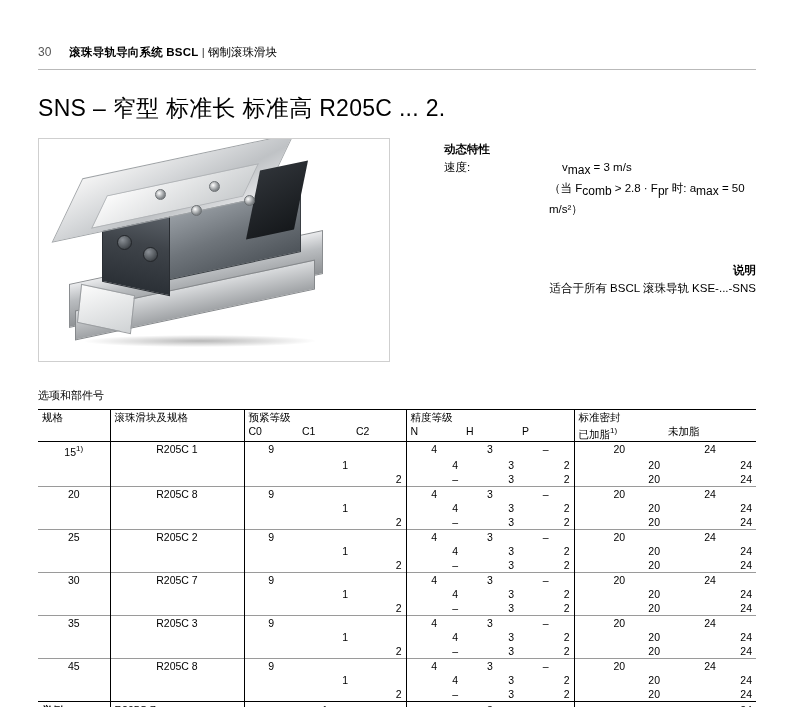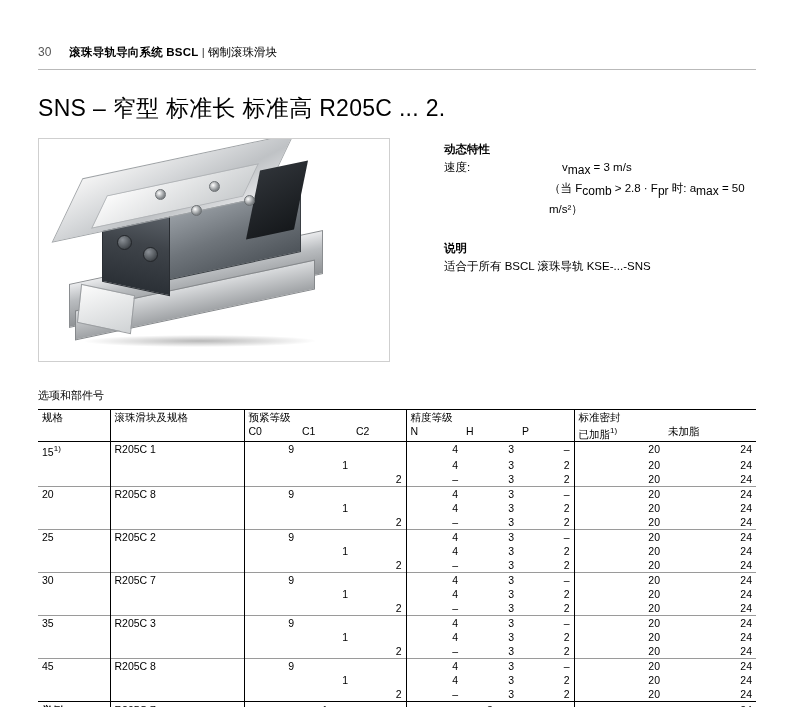--- a/index.html
+++ b/index.html
@@ -158,21 +158,21 @@
     font-size: 11.5px;
     line-height: 1.55;
     padding-top: 3px;
   }
   .specs .bold { font-weight: bold; }
   .spec-line {
     display: flex;
   }
   .spec-label { width: 118px; }
   .spec-val { }
-  .note-block { margin-top: 22px; }
+  .note-block { margin-top: 44px; text-align: right; }
   sub { font-size: 12px; }
   sup { font-size: 8px; }
 
   
   .table-caption {
     font-size: 11px;
     margin: 26px 0 6px 0;
   }
   table.opts {
     width: 718px;
@@ -200,21 +200,21 @@
     font-weight: bold;
     height: 16px;
     border-bottom: 1.2px solid #000;
     text-align: left;
     padding-bottom: 1px;
   }
   .sub-head th.left { text-align: left; }
   .vl { border-left: 1px solid #000; }
   td.num { text-align: right; }
   td.c { text-align: center; }
-  tr.grpstart td { border-top: 1px solid #9a9a9a; }
+  tr.grpstart td { border-top: 1px solid #9a9a9a; text-align: center; }
   td.sizecell { font-weight: bold; }
   tr.example td {
     border-top: 1.4px solid #000;
     border-bottom: 1.4px solid #000;
     font-weight: bold;
     height: 17px;
     line-height: 17px;
     margin-left: 24px;
   }
   tr.example td.norm { font-weight: normal; }

